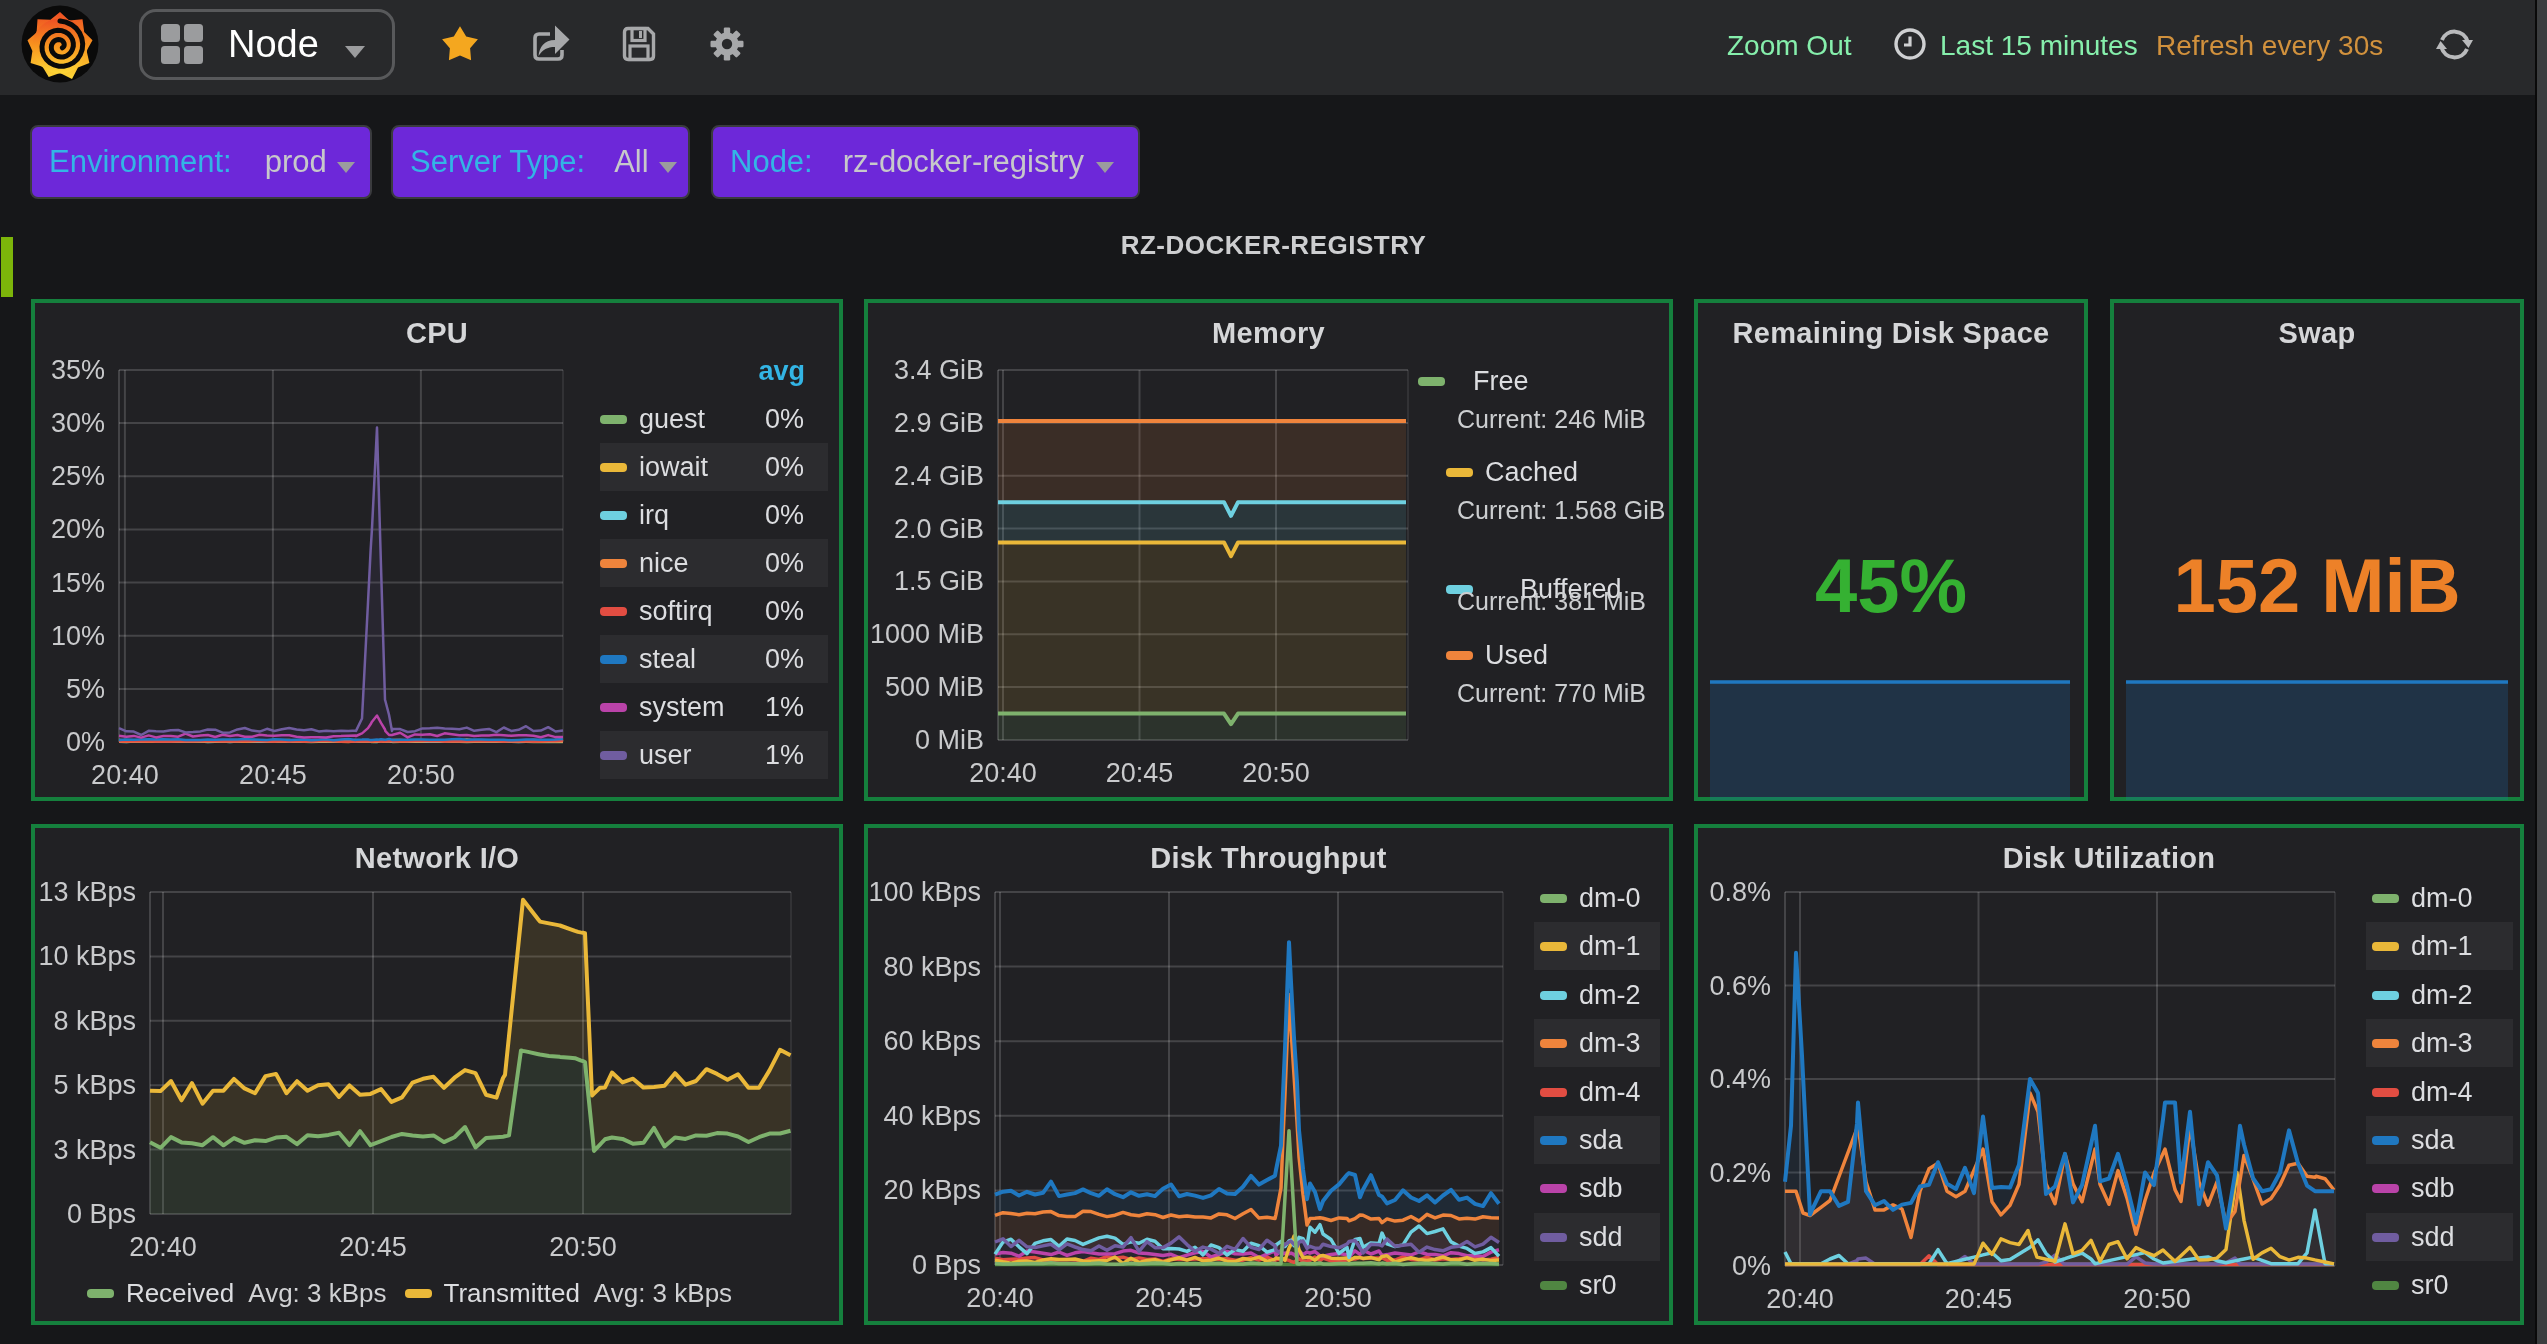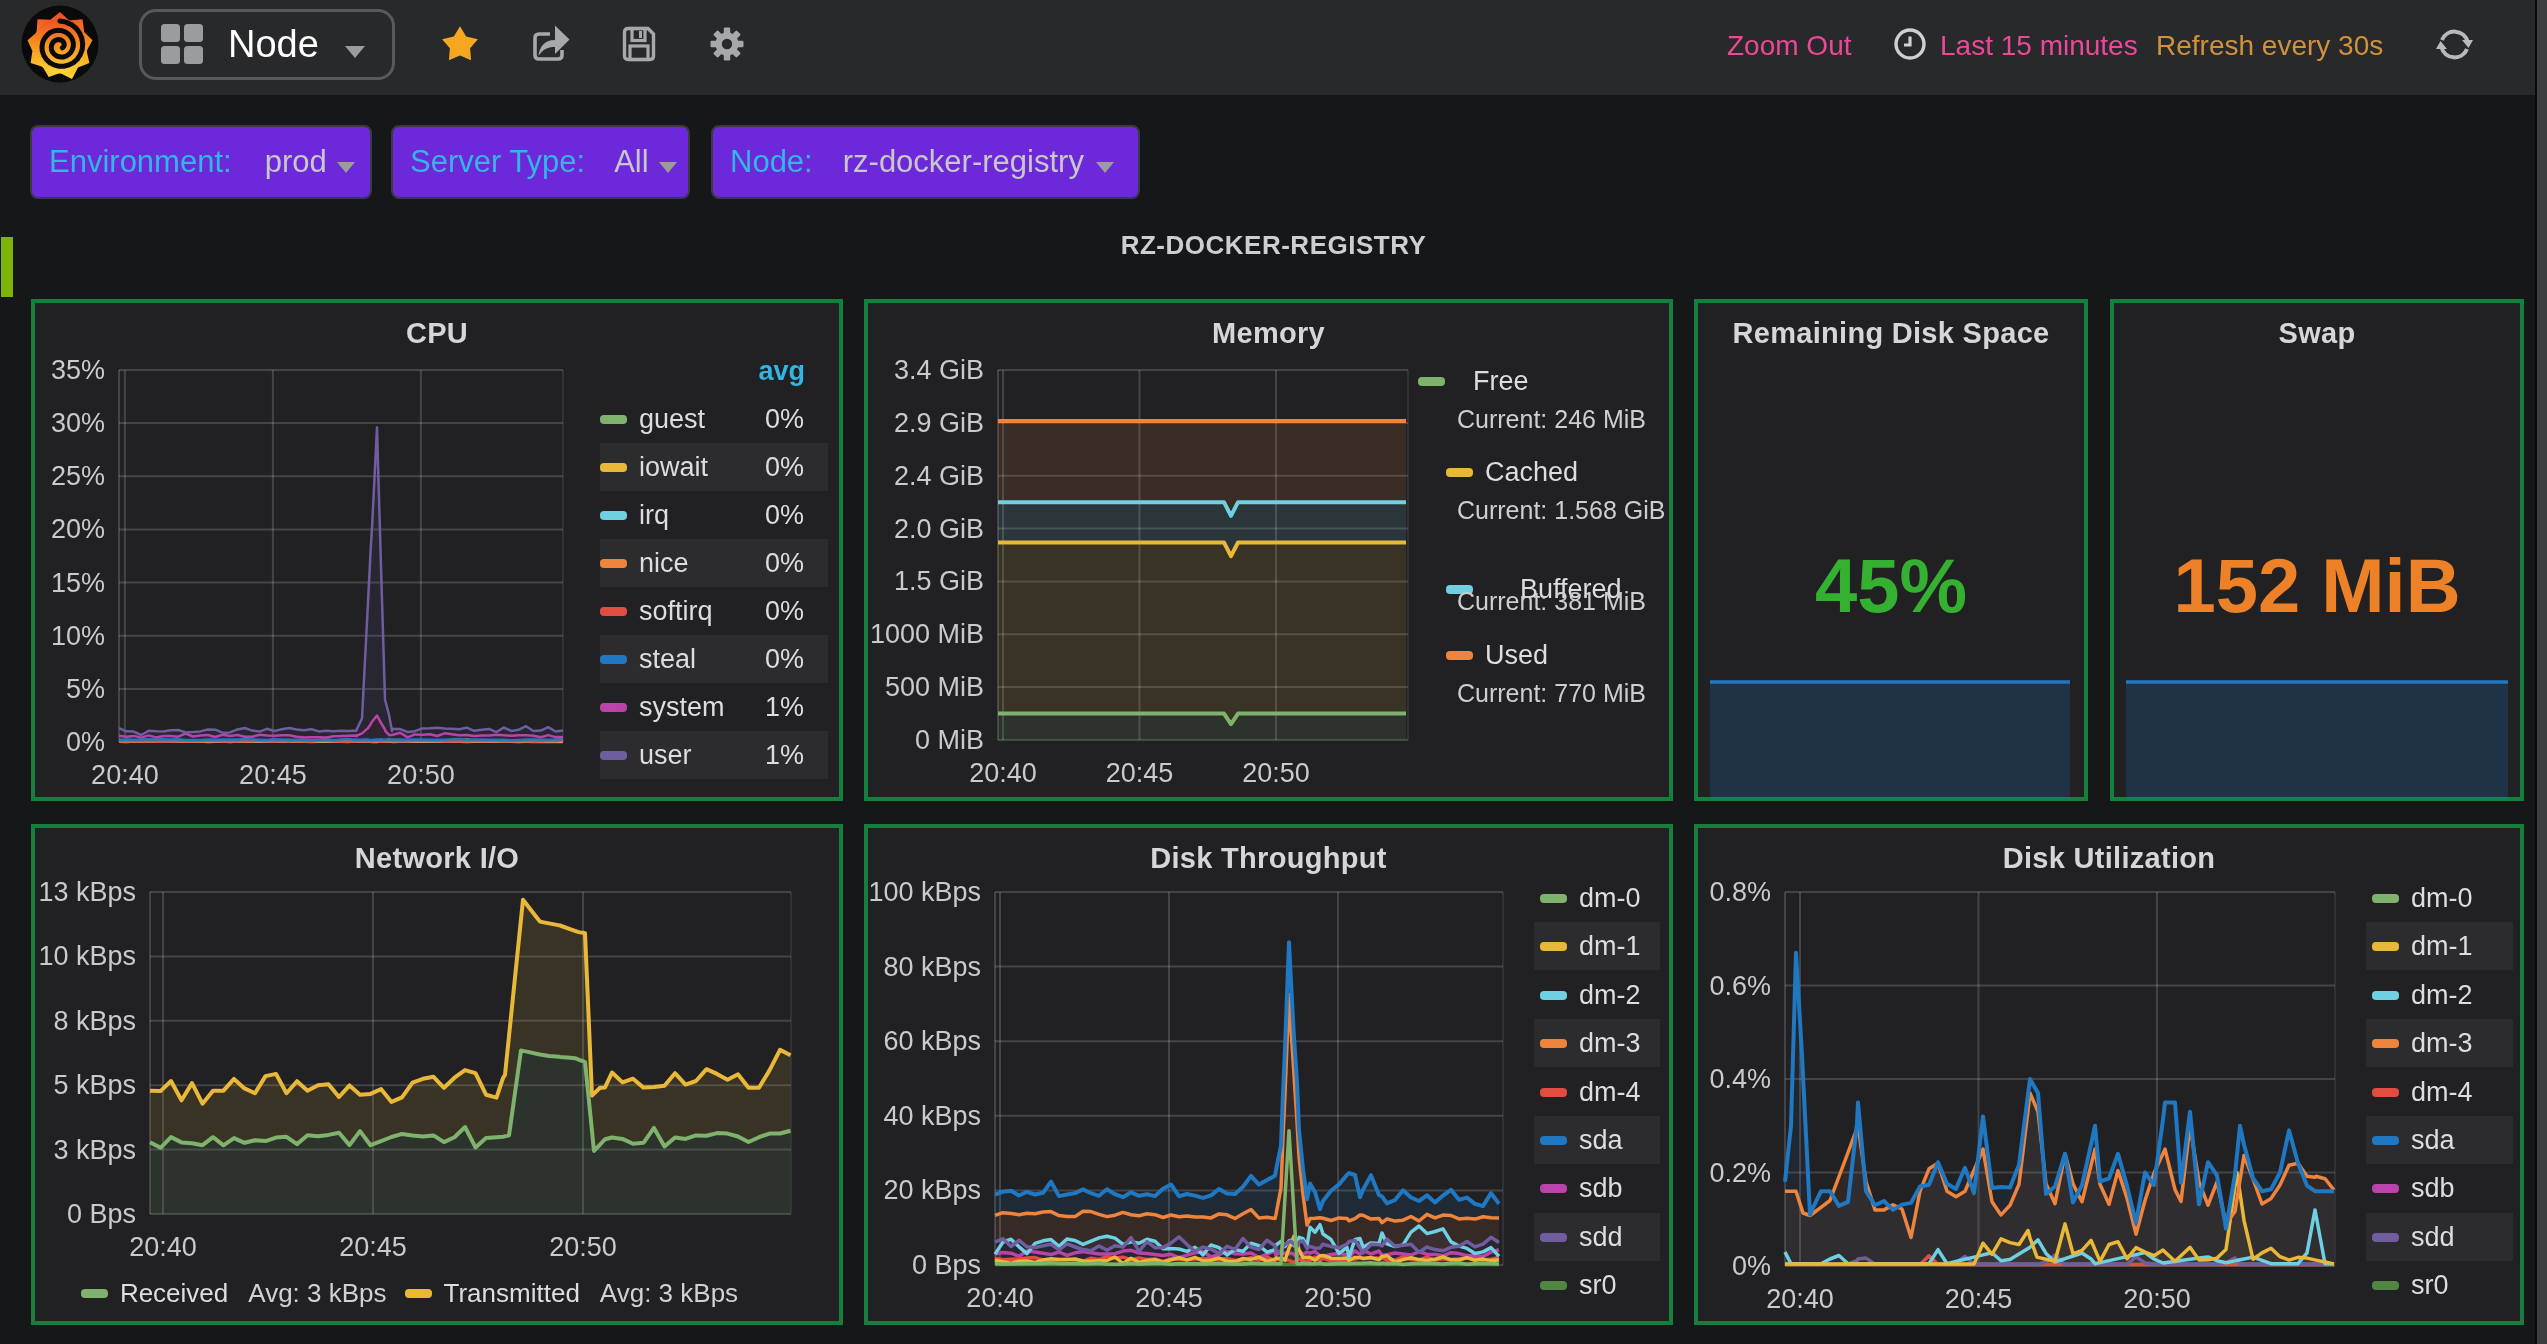--- a/index.html
+++ b/index.html
@@ -3,31 +3,31 @@
 <style>
 * { margin:0; padding:0; box-sizing:border-box; }
 html,body { width:2547px; height:1344px; background:#161719; font-family:"Liberation Sans",sans-serif; overflow:hidden; }
 .abs { position:absolute; }
 svg text { font-family:"Liberation Sans",sans-serif; }
 .navbar { position:absolute; left:0; top:0; width:2547px; height:95px; background:#28292b; }
 .nodebtn { position:absolute; left:139px; top:9px; width:256px; height:71px; border:3px solid #58595b; border-radius:17px;
   display:flex; align-items:center; padding-left:19px; }
 .nodebtn .t { color:#fff; font-size:38px; }
 .caret { display:inline-block; width:0; height:0; border-left:10px solid transparent; border-right:10px solid transparent; border-top:12px solid #9b9c9e; }
-.nav-txt { position:absolute; top:30px; font-size:28px; color:#ec4899; white-space:nowrap; }
+.nav-txt { position:absolute; top:30px; font-size:28px; color:#86efac; white-space:nowrap; }
 .panel { position:absolute; background:#212124; border:4px solid #15803d; }
 .ptitle { position:absolute; width:100%; text-align:center; top:14px; font-size:29px; font-weight:bold; color:#d5d6d8; letter-spacing:0.3px; }
 .lg-row { position:absolute; display:flex; align-items:center; font-size:27px; color:#dcdde0; }
 .sw { display:inline-block; width:27px; height:9px; border-radius:4px; margin-right:12px; flex:none; }
 .lg-name { white-space:nowrap; }
 .lg-val { margin-left:auto; padding-right:24px; }
 .lg-hdr { position:absolute; text-align:right; font-size:27px; font-weight:bold; color:#33b5e5; }
 .mem-cur { position:absolute; font-size:25px; color:#ccced0; white-space:nowrap; }
 .net-leg { position:absolute; left:31px; width:812px; top:1278px; display:flex; justify-content:center; align-items:center; font-size:26px; color:#dcdde0; padding-right:55px; }
-.net-leg .lg-avg { margin-left:20px; color:#d0d1d3; }
+.net-leg .lg-avg { margin-left:14px; color:#d0d1d3; }
 .net-leg .lg-name { }
 .tmpl { position:absolute; top:125px; height:74px; background:#6d28d9; border:2px solid #3a3b3e; border-radius:8px; display:flex; align-items:center; font-size:31px; }
 .tmpl .lbl { color:#33b5e5; }
 .tmpl .val { color:#c7c8ca; }
 .bigval { position:absolute; width:100%; text-align:center; font-weight:bold; font-size:76px; }
 </style></head>
 <body>
 <div class="navbar"></div>
 <svg class="abs" style="left:21px;top:5px" width="78" height="78" viewBox="0 0 78 78">
 <defs>

